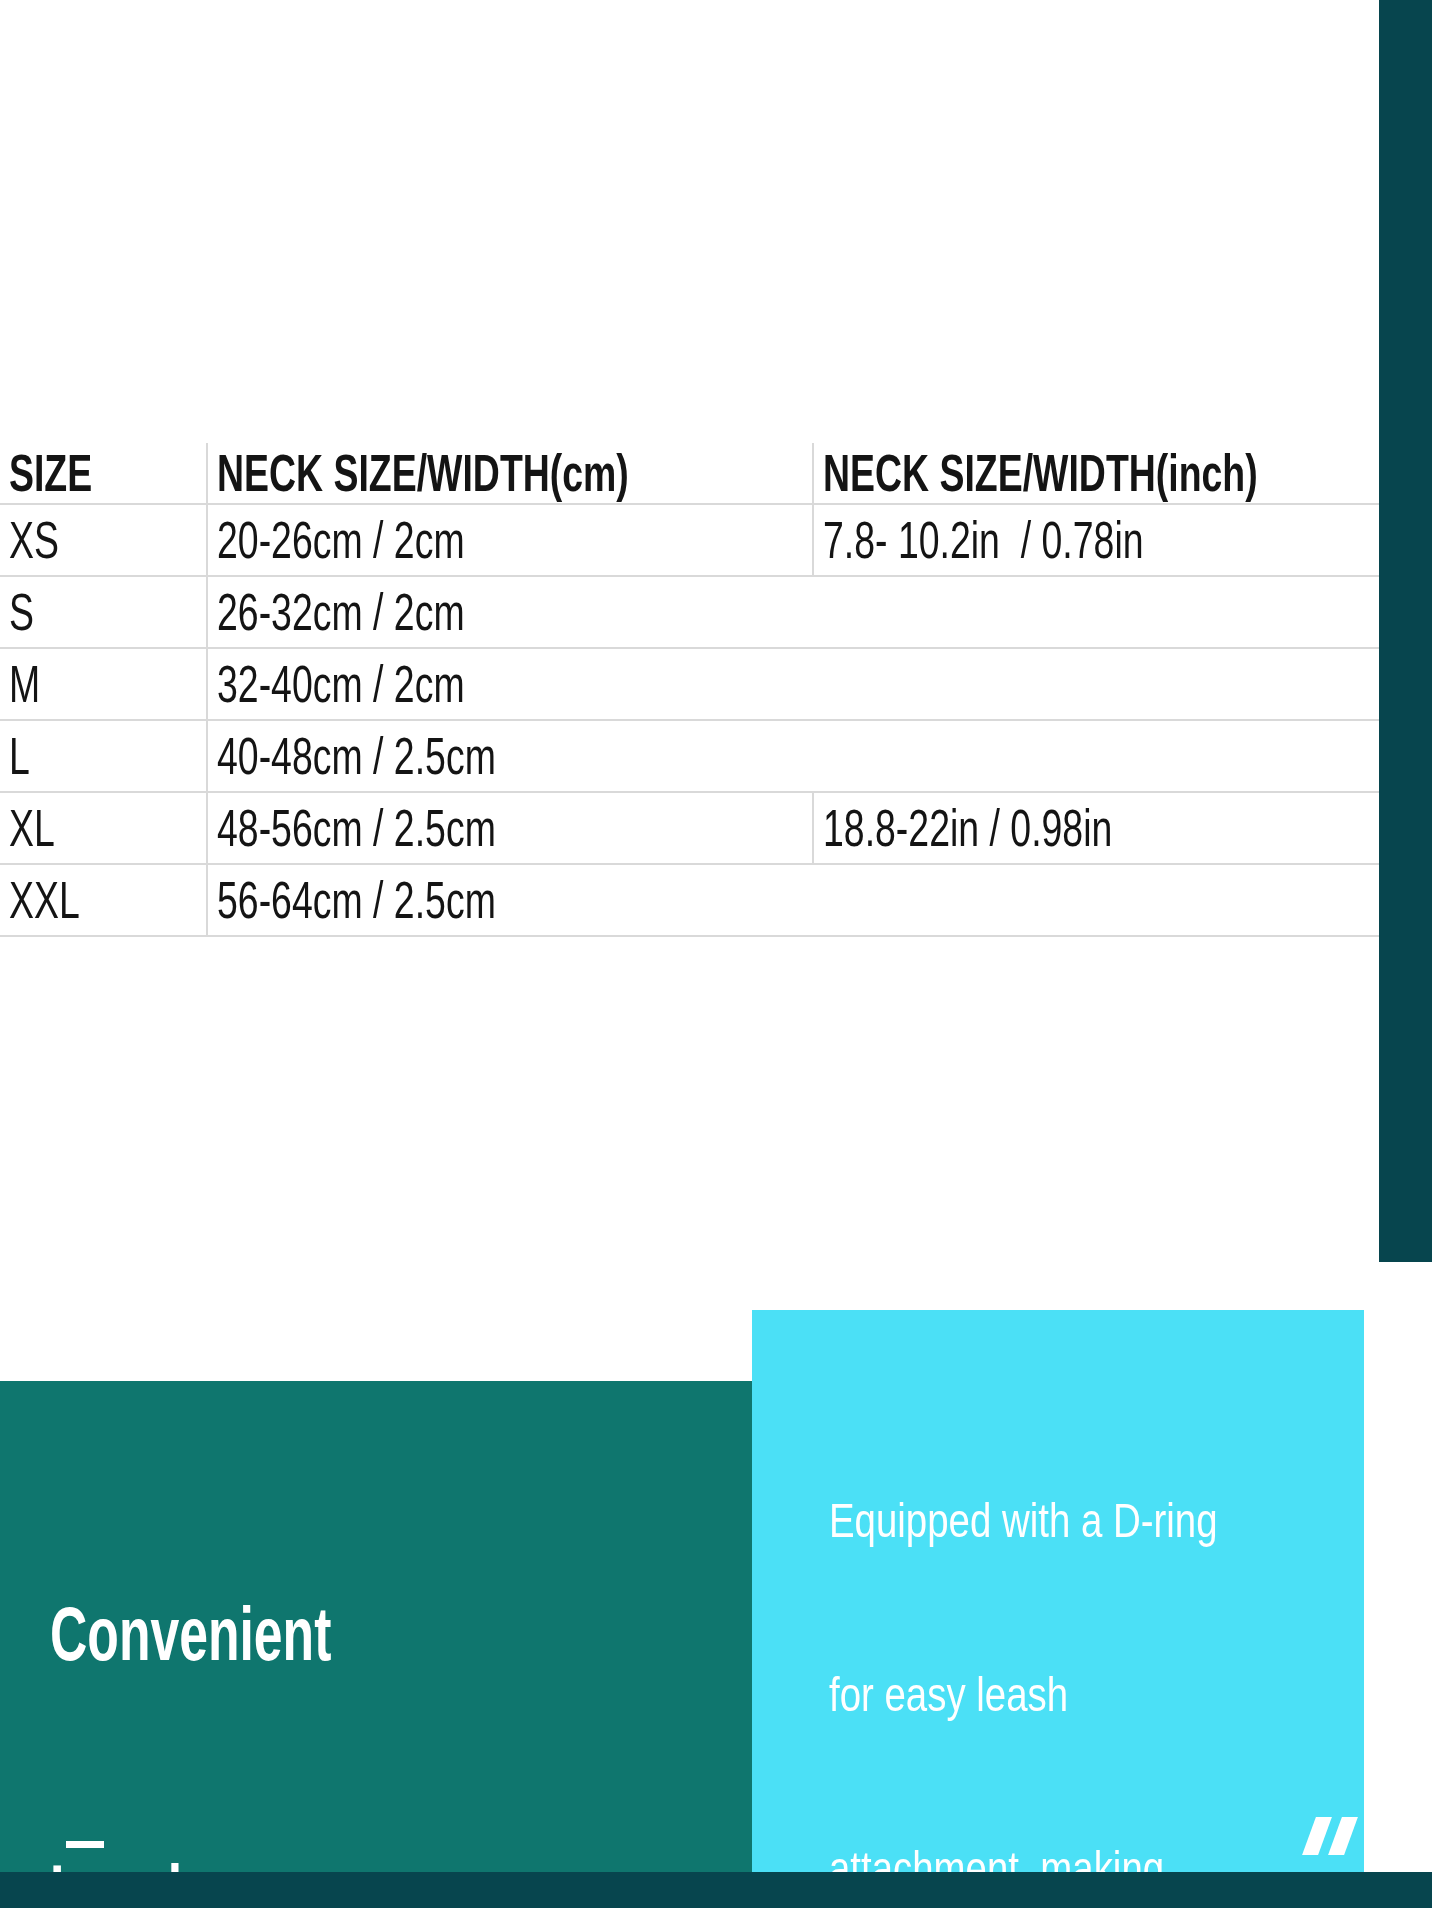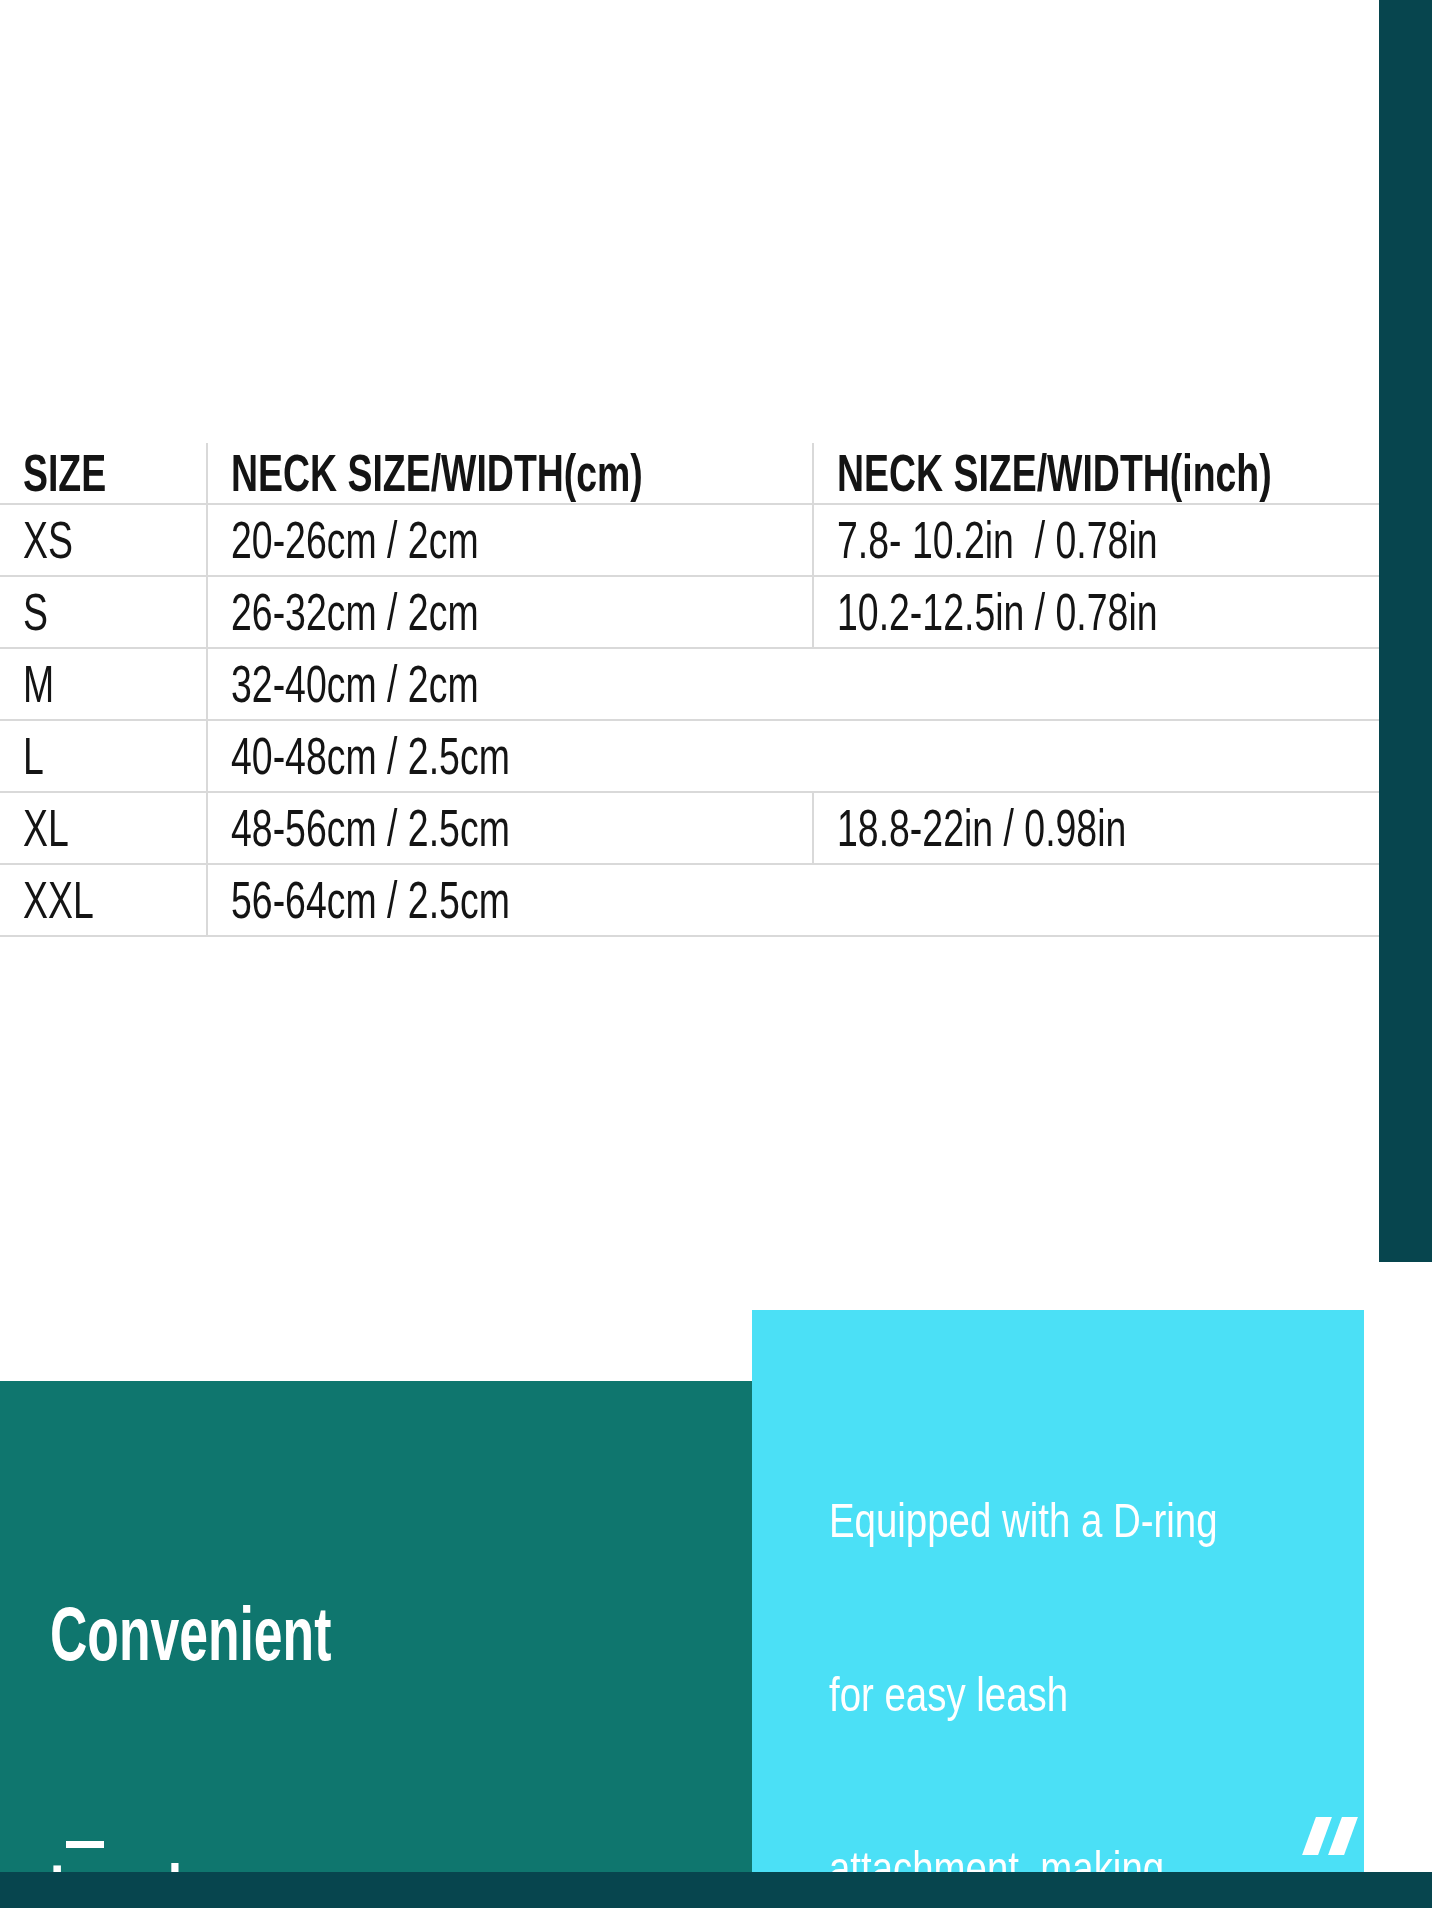--- a/index.html
+++ b/index.html
@@ -28,21 +28,21 @@
   }
   .t-row {
     display: grid;
     grid-template-columns: 206px 606px 567px;
     height: 72px;
     border-bottom: 2px solid #D9D9D9;
   }
   .t-row.t-header { height: 62px; }
   .cell {
     display: flex; align-items: center;
-    padding-left: 23px;
+    padding-left: 9px;
     overflow: visible;
     white-space: pre;
   }
   .cell.c2, .cell.c3 { border-left: 2px solid #D9D9D9; text-align: right; }
   .cell span {
     display: inline-block;
     transform: scaleX(0.72);
     transform-origin: left center;
     font-size: 52px;
     letter-spacing: 0px;
@@ -130,21 +130,20 @@
       <div class="cell c3"><span>NECK SIZE/WIDTH(inch)</span></div>
     </div>
     <div class="t-row">
       <div class="cell c1"><span>XS</span></div>
       <div class="cell c2"><span>20-26cm / 2cm</span></div>
       <div class="cell c3"><span>7.8- 10.2in  / 0.78in</span></div>
     </div>
     <div class="t-row">
       <div class="cell c1"><span>S</span></div>
       <div class="cell c2"><span>26-32cm / 2cm</span></div>
-      <div class="cell c3"><span>10.2-12.5in / 0.78in</span></div>
     </div>
     <div class="t-row">
       <div class="cell c1"><span>M</span></div>
       <div class="cell c2"><span>32-40cm / 2cm</span></div>
     </div>
     <div class="t-row">
       <div class="cell c1"><span>L</span></div>
       <div class="cell c2"><span>40-48cm / 2.5cm</span></div>
     </div>
     <div class="t-row">

